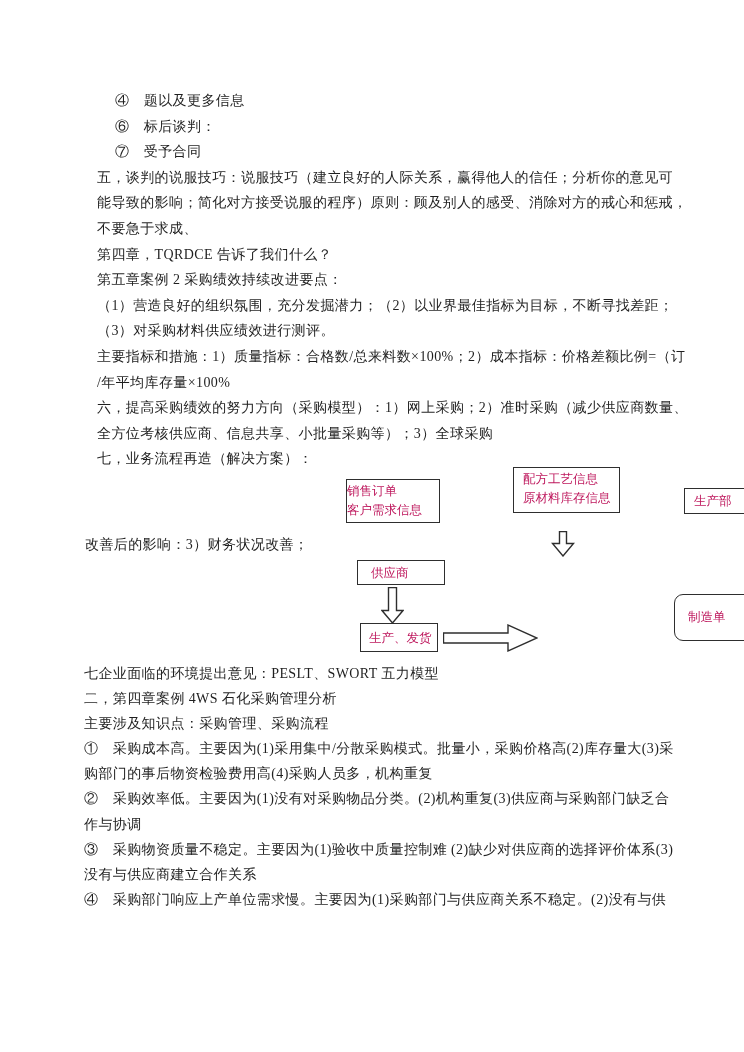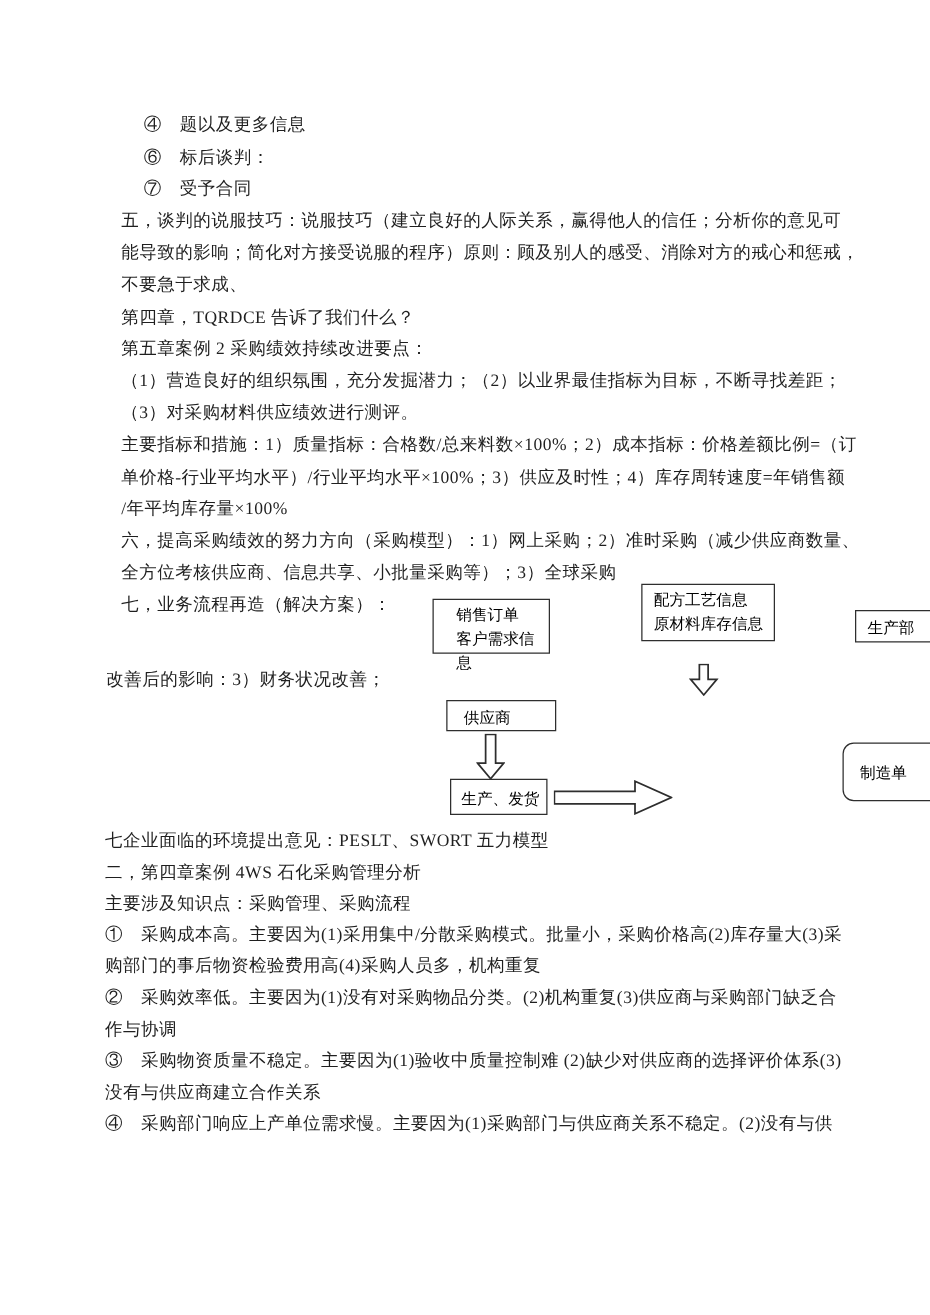--- a/index.html
+++ b/index.html
@@ -25,27 +25,27 @@
   #block1 .ln.indent { padding-left: 18px; }
   #block2 { left: 85px; top: 532px; }
   #block2 .ln { line-height: 25px; height: 25px; }
   #block3 { left: 84px; top: 661px; }
   #block3 .ln { line-height: 25.1px; height: 25.1px; }
 
   .fc-box {
     position: absolute;
     border: 1.5px solid #2e2e2e;
     background: #ffffff;
-    font-family: Liberation Serif, serif;
+    font-family: Liberation Mono, monospace;
     font-size: 12.5px;
-    color: #000000;
+    color: #be185d;
     box-sizing: border-box;
   }
   .fc-box .bxln { display: block; line-height: 19px; }
-  #box-sales   { left: 346px; top: 479px; width: 94px;  height: 44px; padding: 3px 0 0 18px; }
+  #box-sales   { left: 346px; top: 479px; width: 94px;  height: 44px; padding: 3px 0 0 0; }
   #box-recipe  { left: 513px; top: 467px; width: 107px; height: 46px; padding: 3px 0 0 9px; }
   #box-proddept{ left: 684px; top: 488px; width: 72px;  height: 26px; padding: 4px 0 0 9px; }
   #box-supplier{ left: 357px; top: 560px; width: 88px;  height: 25px; padding: 4px 0 0 13px; }
   #box-prodship{ left: 360px; top: 623px; width: 78px;  height: 29px; padding: 6px 0 0 8px; }
   #box-mfgorder{ left: 674px; top: 594px; width: 82px;  height: 47px; padding: 14px 0 0 13px; border-radius: 9px; }
 
   .fc-arrow { position: absolute; }
   #arrow-down-1 { left: 551px; top: 531px; }
   #arrow-down-2 { left: 381px; top: 587px; }
   #arrow-right-1 { left: 443px; top: 624px; }
@@ -60,21 +60,20 @@
     <span class="ln indent">⑥　标后谈判：</span>
     <span class="ln indent">⑦　受予合同</span>
     <span class="ln">五，谈判的说服技巧：说服技巧（建立良好的人际关系，赢得他人的信任；分析你的意见可</span>
     <span class="ln">能导致的影响；简化对方接受说服的程序）原则：顾及别人的感受、消除对方的戒心和惩戒，</span>
     <span class="ln">不要急于求成、</span>
     <span class="ln">第四章，TQRDCE 告诉了我们什么？</span>
     <span class="ln">第五章案例 2 采购绩效持续改进要点：</span>
     <span class="ln">（1）营造良好的组织氛围，充分发掘潜力；（2）以业界最佳指标为目标，不断寻找差距；</span>
     <span class="ln">（3）对采购材料供应绩效进行测评。</span>
     <span class="ln">主要指标和措施：1）质量指标：合格数/总来料数×100%；2）成本指标：价格差额比例=（订</span>
-    <span class="ln">单价格-行业平均水平）/行业平均水平×100%；3）供应及时性；4）库存周转速度=年销售额</span>
     <span class="ln">/年平均库存量×100%</span>
     <span class="ln">六，提高采购绩效的努力方向（采购模型）：1）网上采购；2）准时采购（减少供应商数量、</span>
     <span class="ln">全方位考核供应商、信息共享、小批量采购等）；3）全球采购</span>
     <span class="ln">七，业务流程再造（解决方案）：</span>
   </div>
 
   <div id="block2" class="textblock">
     <span class="ln">改善后的影响：3）财务状况改善；</span>
   </div>
 

